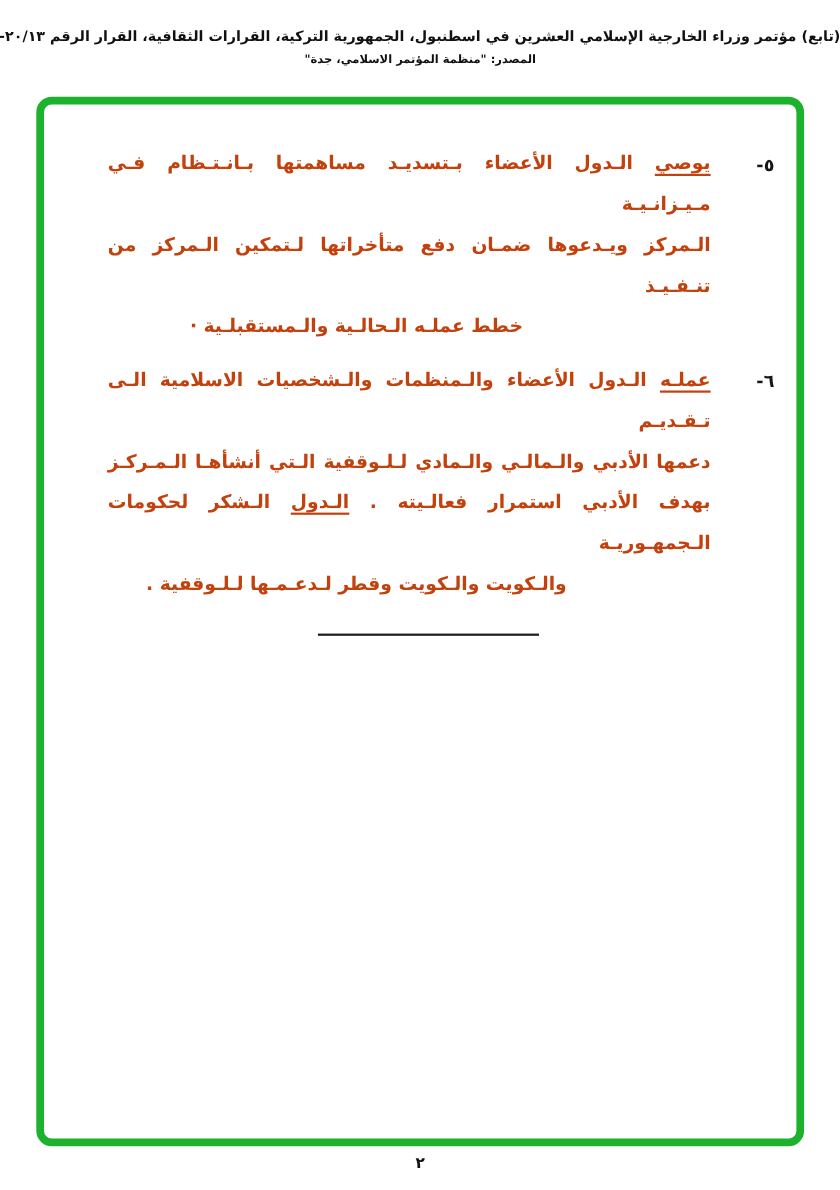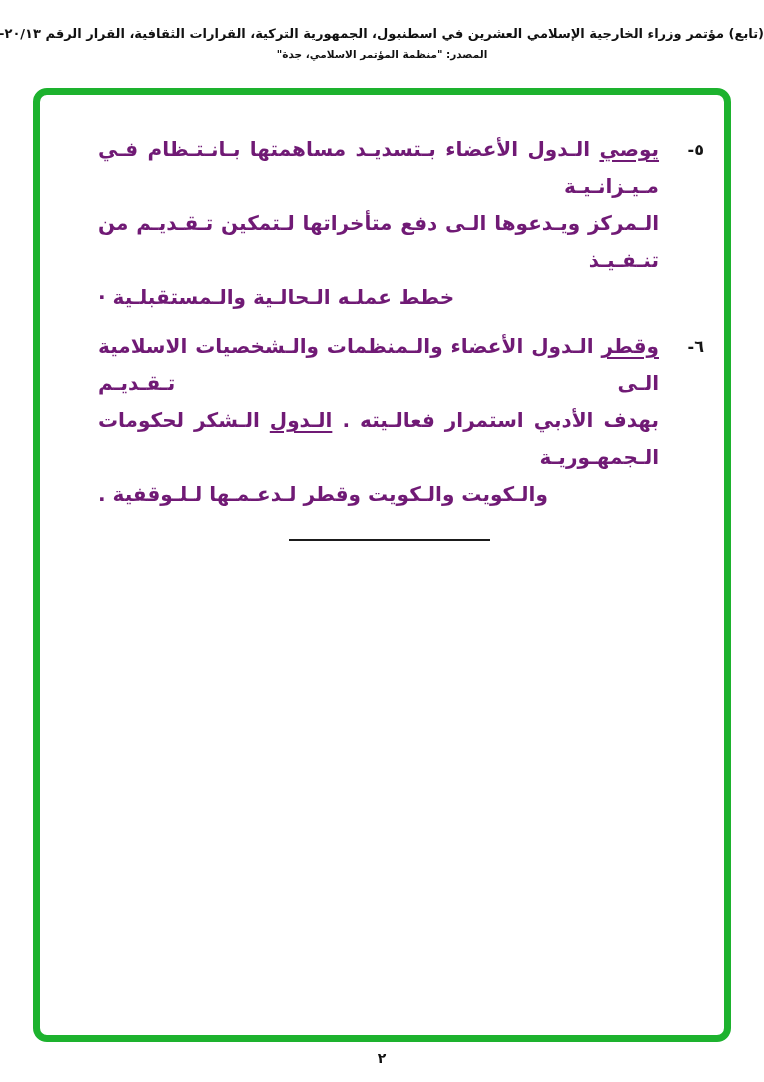--- a/index.html
+++ b/index.html
@@ -57,34 +57,34 @@
     width: 40px;
     font-size: 16px;
     font-weight: bold;
     line-height: 37px;
     text-align: right;
     padding-right: 6px;
     white-space: nowrap;
   }
   .clause-body {
     flex: 1;
-    margin-right: 11px;
+    margin-right: 24px;
     padding-left: 38px;
-    font-size: 20px;
+    font-size: 17px;
     font-weight: bold;
     line-height: 37px;
-    color: #701a75;
+    color: #c2410c;
   }
   .line { direction: rtl; }
   .line.just {
     text-align: justify;
     text-align-last: justify;
   }
   .line.tail {
-    text-align: left;
+    text-align: center;
     padding-right: 96px;
   }
   .u {
     text-decoration: underline;
     text-underline-offset: 4px;
     text-decoration-thickness: 1.5px;
   }
   
   .divider {
     width: 201px; height: 2px;
@@ -112,29 +112,30 @@
     <div class="doc-title">(تابع) مؤتمر وزراء الخارجية الإسلامي العشرين في اسطنبول، الجمهورية التركية، القرارات الثقافية، القرار الرقم ٢٠/١٣-ث</div>
     <div class="doc-source">المصدر: "منظمة المؤتمر الاسلامي، جدة"</div>
   </div>
 
   <div class="frame">
 
     <div class="clause">
       <div class="clause-number">٥-</div>
       <div class="clause-body">
         <div class="line just"><span class="u">يوصي</span> <span>الـدول الأعضاء بـتسديـد مساهمتها بـانـتـظام فـي مـيـزانـيـة</span></div>
-        <div class="line just">الـمركز ويـدعوها الـى دفع متأخراتها لـتمكين تـقـديـم من تنـفـيـذ</div>
+        <div class="line just">الـمركز ويـدعوها ضمـان دفع متأخراتها لـتمكين الـمركز من تنـفـيـذ</div>
         <div class="line tail">خطط عملـه الـحالـية والـمستقبلـية ·</div>
       </div>
     </div>
 
     <div class="clause">
       <div class="clause-number">٦-</div>
       <div class="clause-body">
-        <div class="line just"><span class="u">وقطر</span> <span>الـدول الأعضاء والـمنظمات والـشخصيات الاسلامية الـى تـقـديـم</span></div>
+        <div class="line just"><span class="u">عملـه</span> <span>الـدول الأعضاء والـمنظمات والـشخصيات الاسلامية الـى تـقـديـم</span></div>
+        <div class="line just">دعمها الأدبي والـمالـي والـمادي لـلـوقفية الـتي أنشأهـا الـمـركـز</div>
         <div class="line just"><span>بهدف الأدبي استمرار فعالـيته .</span> <span class="u">الـدول</span> <span>الـشكر لحكومات الـجمهـوريـة</span></div>
         <div class="line tail">والـكويت والـكويت وقطر لـدعـمـها لـلـوقفية .</div>
       </div>
     </div>
 
     <div class="divider"></div>
 
   </div>
 
   <div class="page-number">٢</div>

